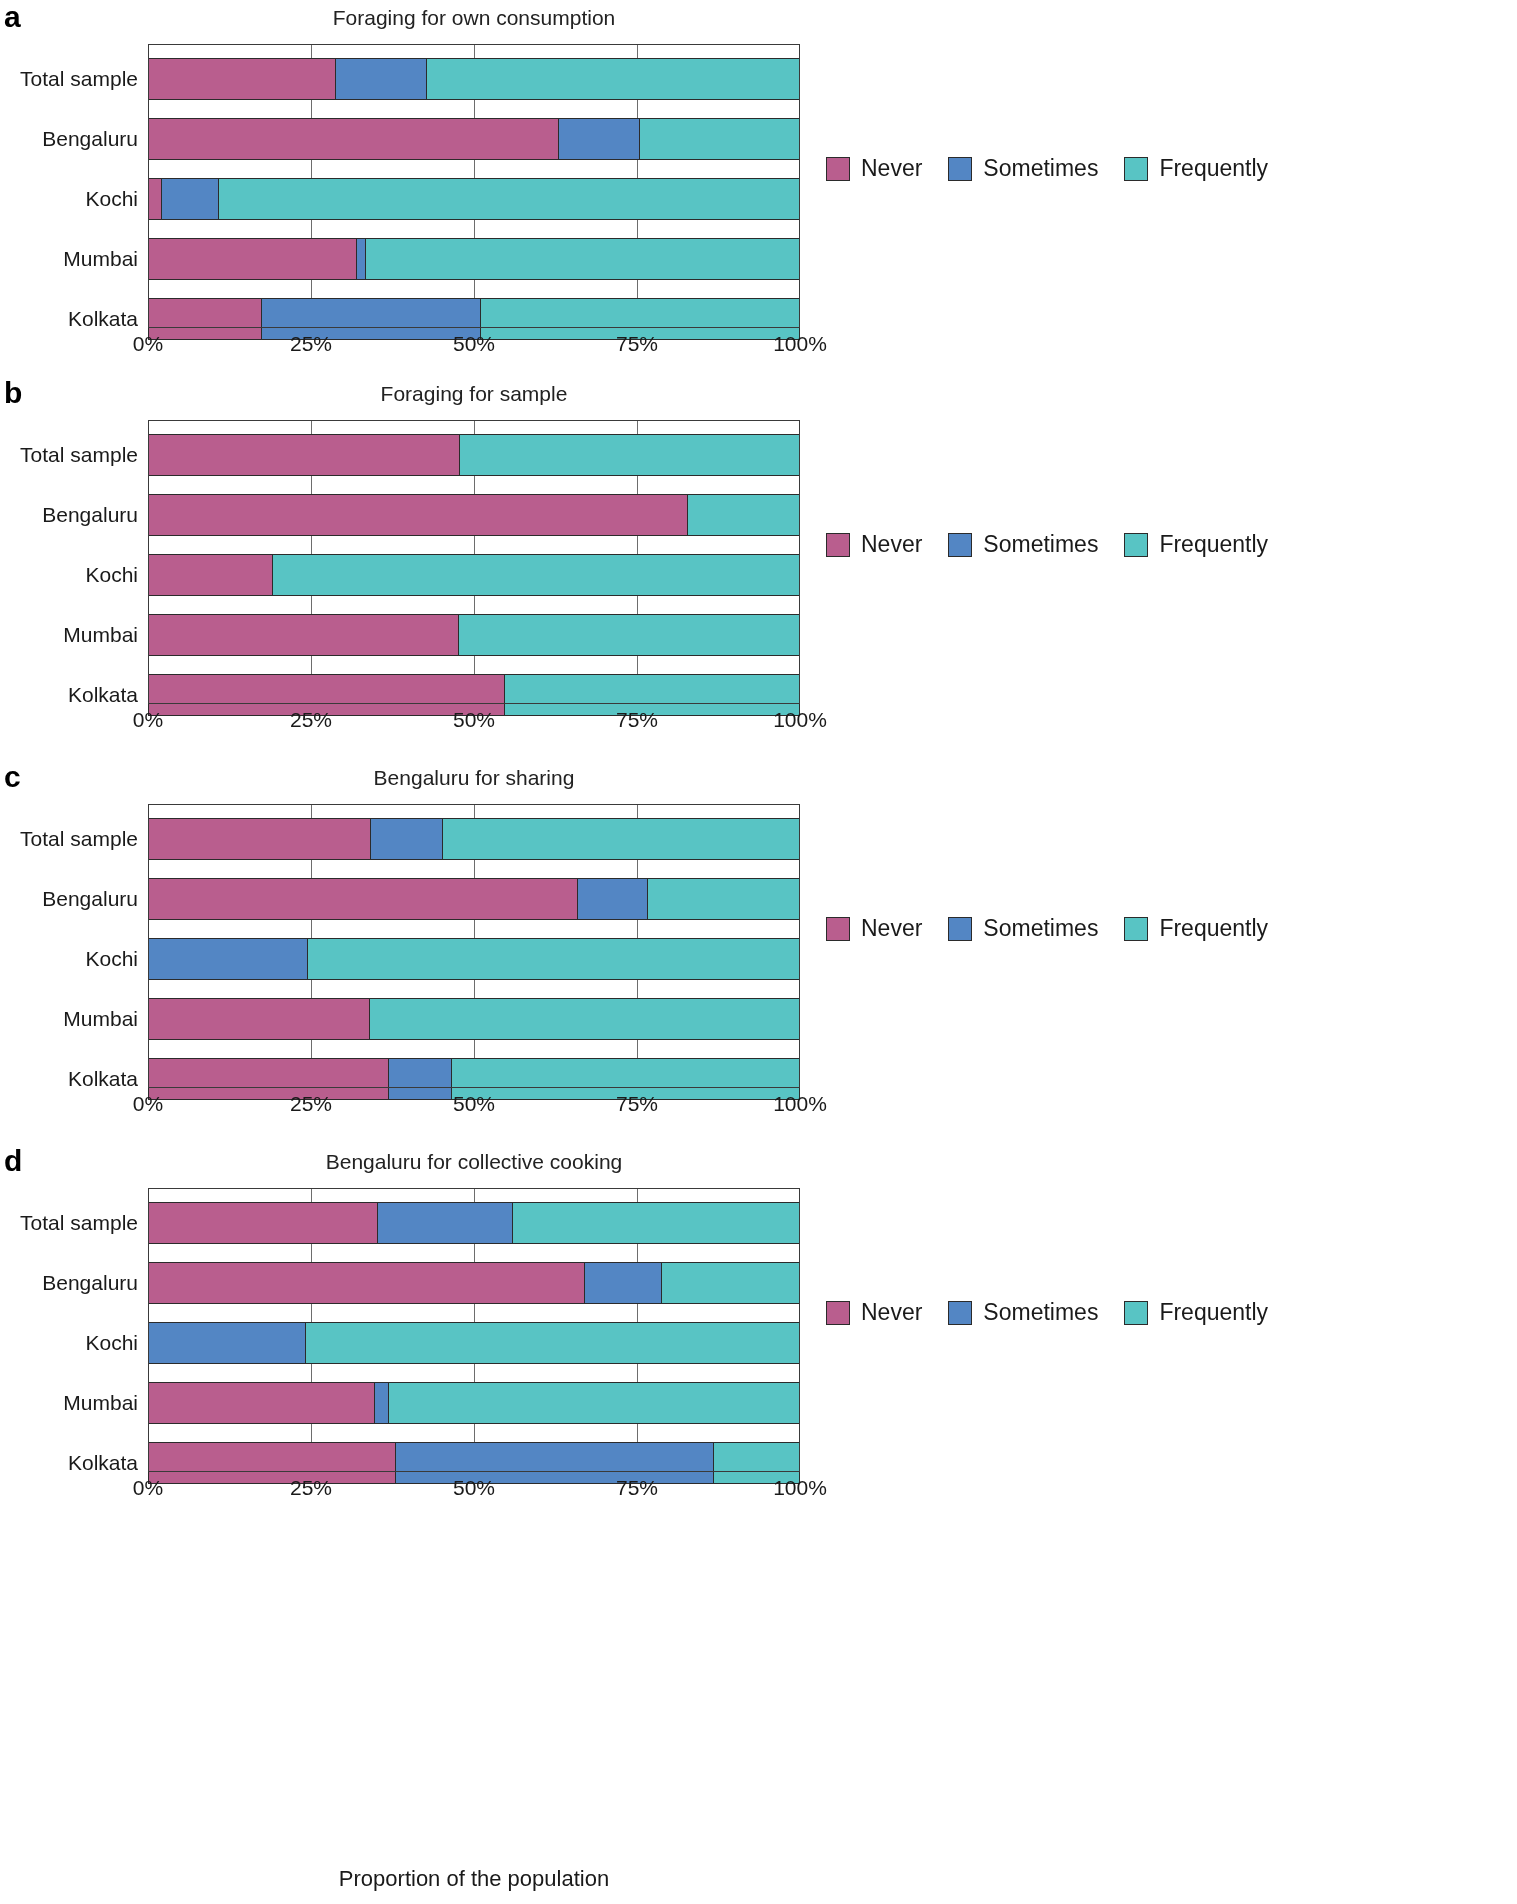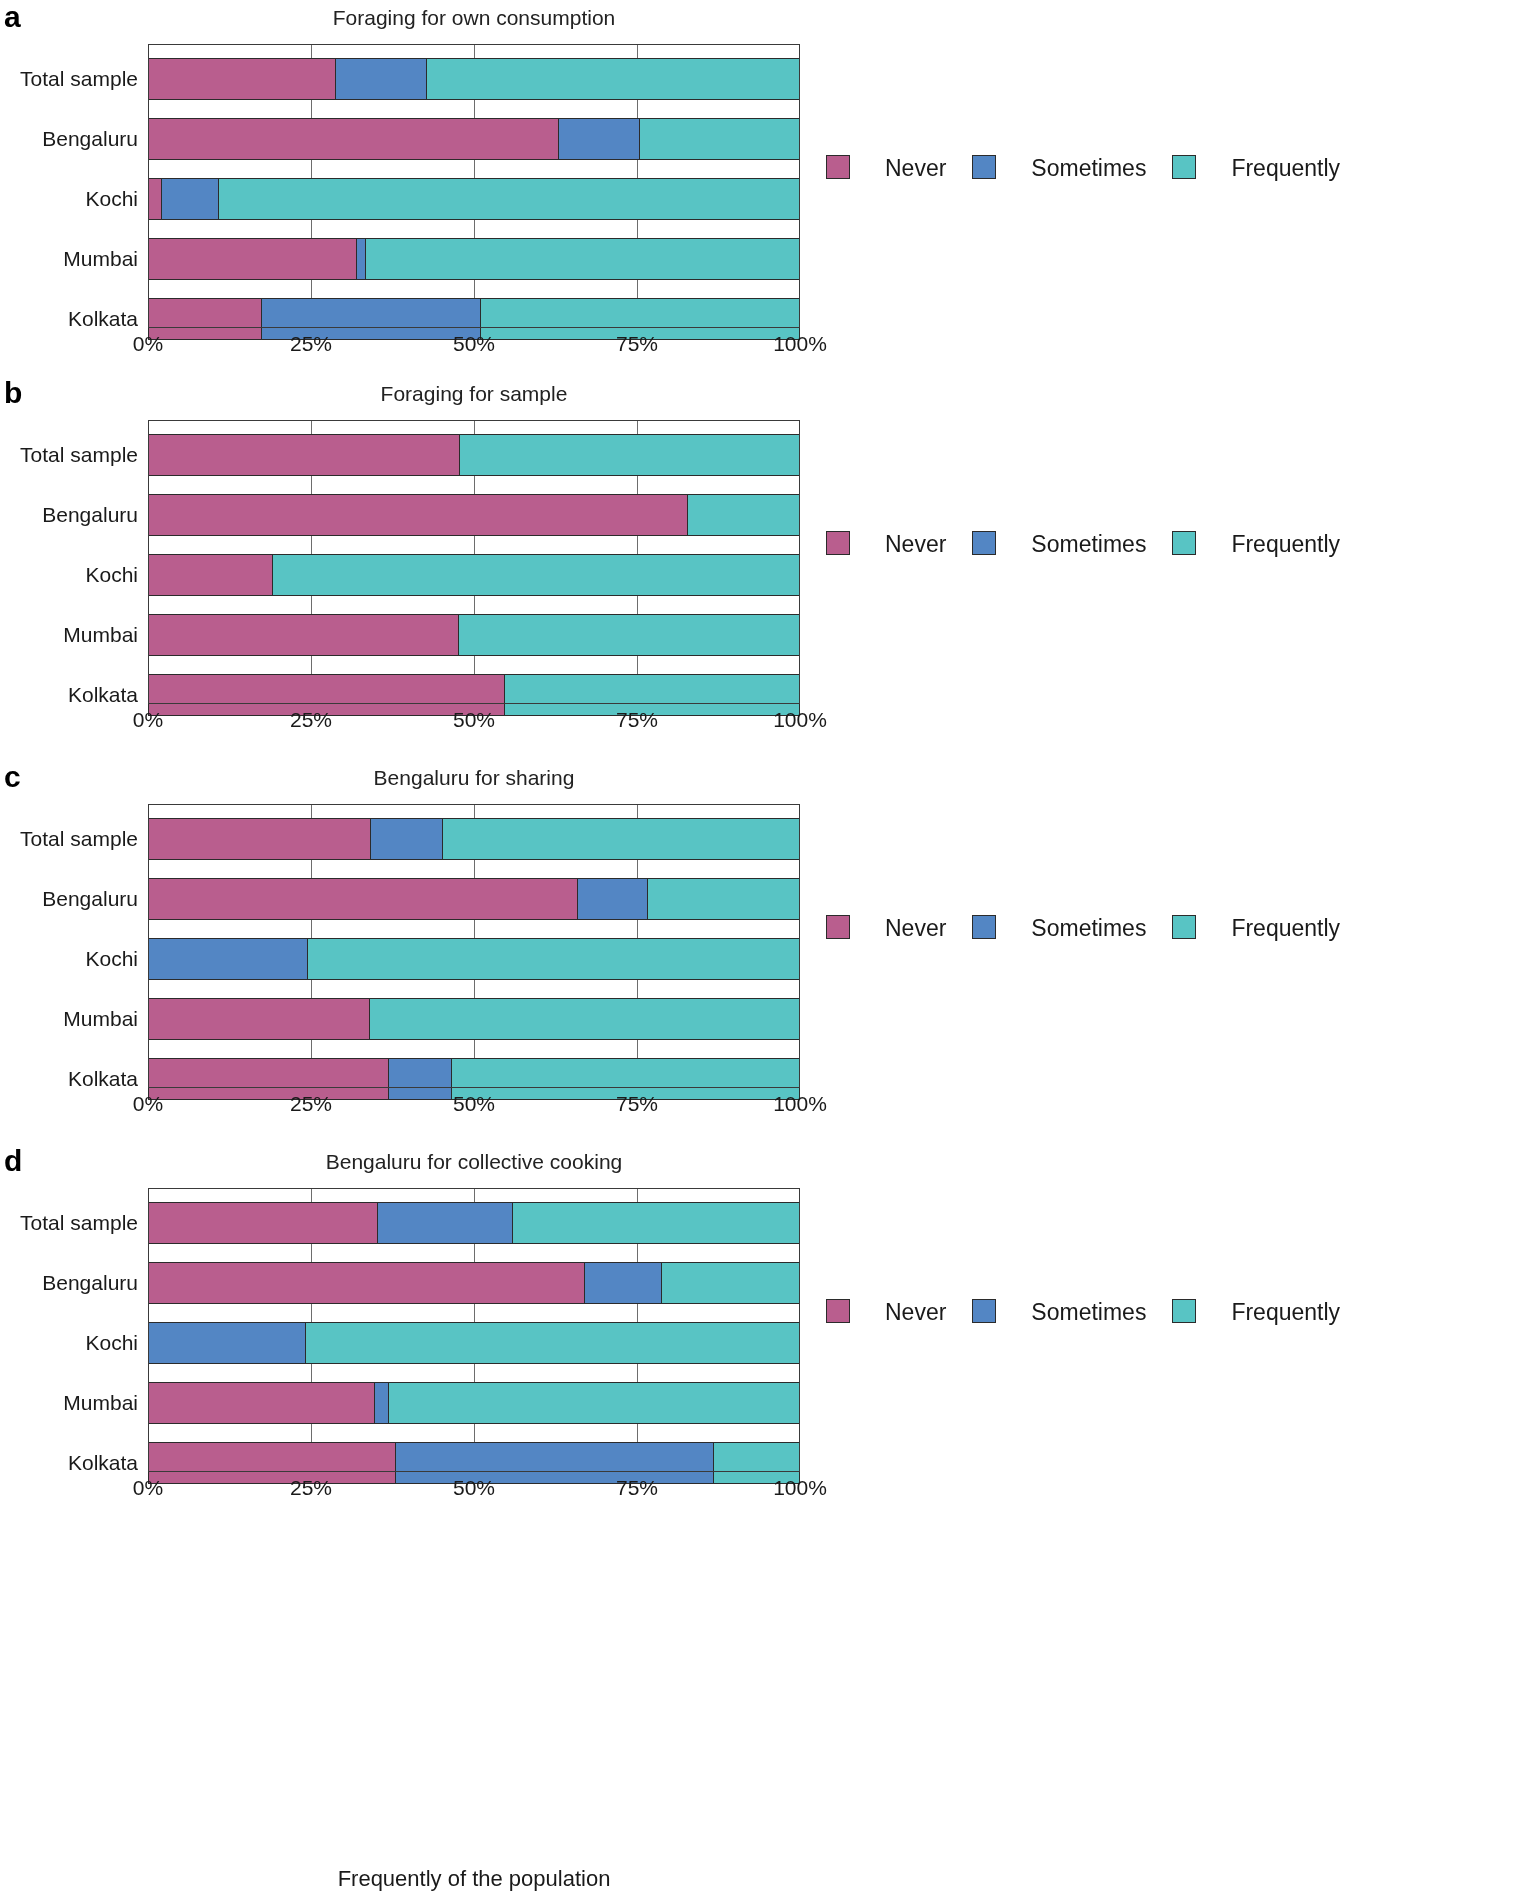--- a/index.html
+++ b/index.html
@@ -130,21 +130,21 @@
     position: absolute;
     left: 826px;
     top: 155px;
     display: flex;
     align-items: center;
     gap: 0px;
     white-space: nowrap;
   }
   .legend-item {
     display: flex;
-    gap: 24px;
+    align-items: center;
   }
   .legend-swatch {
     width: 24px;
     height: 24px;
     border: 1.4px solid #2b2b2b;
     box-sizing: border-box;
     flex: 0 0 auto;
   }
   .legend-text {
     font-size: 23px;
@@ -390,14 +390,14 @@
         <div class="legend-item">
           <span class="legend-swatch" style="background: rgb(83, 134, 196);"></span>
           <span class="legend-text">Sometimes</span>
         </div>
         <div class="legend-item">
           <span class="legend-swatch" style="background: rgb(88, 196, 196);"></span>
           <span class="legend-text">Frequently</span>
         </div>
       </div>
     </div>
-    <div class="axis-title">Frequently of the population</div>
+    <div class="axis-title">Proportion of the population</div>
   </div>
 
 </body></html>

